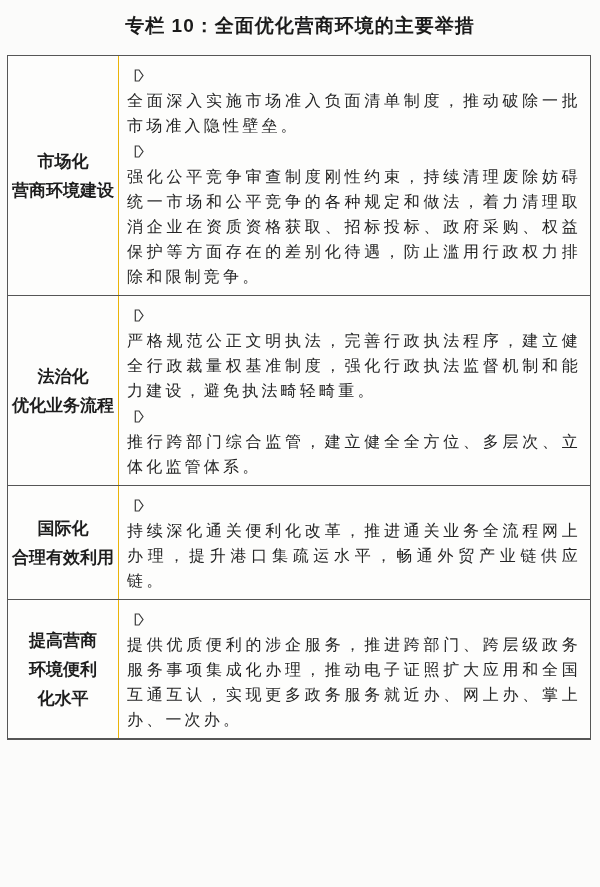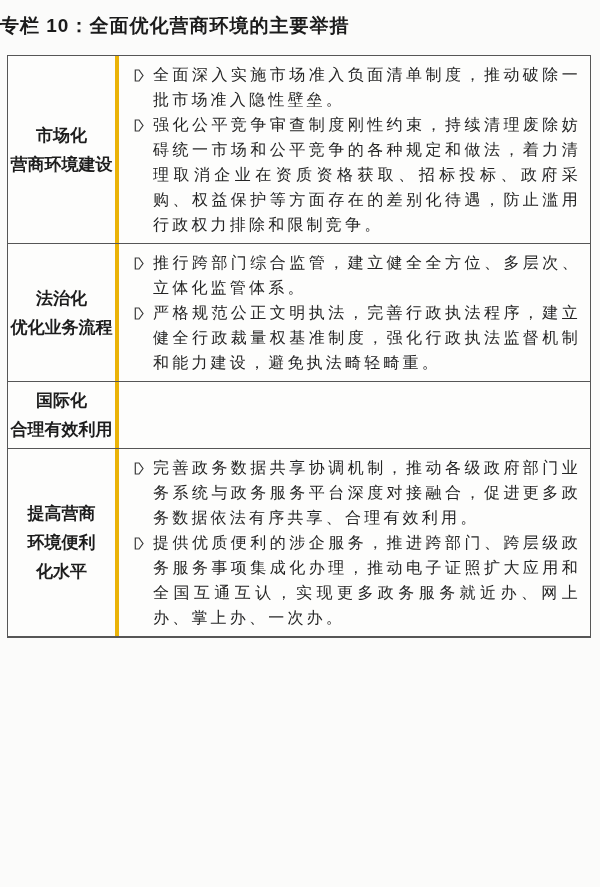--- a/index.html
+++ b/index.html
@@ -4,21 +4,21 @@
 <style>
   html, body { margin: 0; padding: 0; }
   body {
     width: 600px; height: 887px;
     background: #fbfbfa;
     font-family: "Liberation Sans", sans-serif;
     color: #222;
     overflow: hidden;
   }
   .doc-title {
-    text-align: left;
+    text-align: center;
     font-weight: bold;
     font-size: 19px;
     line-height: 26px;
     padding-top: 13px;
     color: #1b1b1b;
     letter-spacing: 1px;
   }
   .panel-table {
     margin-left: 7px;
     margin-top: 16px;
@@ -26,39 +26,39 @@
     border: 1px solid #565656;
     border-bottom-width: 2px;
     background: #fdfdfc;
     box-sizing: border-box;
   }
   .t-row { display: flex; border-top: 1px solid #565656; }
   .t-row:first-child { border-top: none; }
   .cat-cell {
     flex: 0 0 111px;
     width: 111px;
-    border-right: 4px solid #eab308;
+    border-right: 1px solid #eab308;
     display: flex;
     align-items: center;
     justify-content: center;
     text-align: center;
     font-weight: bold;
     font-size: 17px;
     line-height: 29px;
     white-space: pre-line;
     color: #1d1d1d;
     padding: 4px 2px;
     box-sizing: border-box;
   }
   .items-cell {
     flex: 1;
     padding: 6px 9px 6px 8px;
     box-sizing: border-box;
   }
-  .item { display: flex; }
+  .item { display: flex; flex-direction: column; }
   .bullet {
     flex: 0 0 26px;
     padding-left: 7px;
     padding-top: 6px;
     box-sizing: border-box;
   }
   .item-text {
     flex: 1;
     font-size: 16px;
     line-height: 25px;
@@ -95,51 +95,51 @@
   </div>
 
   <div class="t-row">
     <div class="cat-cell">法治化
 优化业务流程</div>
     <div class="items-cell">
       <div class="item">
         <span class="bullet"><svg width="10" height="13" viewBox="0 0 10 13">
               <path d="M1.3 1 L5 1 L9 6.5 L5 12 L1.3 12 Z" fill="none" stroke="#3a3a3a" stroke-width="1.2"></path>
             </svg></span>
-        <div class="item-text">推行跨部门综合监管，建立健全全方位、多层次、立体化监管体系。</div>
+        <div class="item-text">严格规范公正文明执法，完善行政执法程序，建立健全行政裁量权基准制度，强化行政执法监督机制和能力建设，避免执法畸轻畸重。</div>
       </div>
       <div class="item">
         <span class="bullet"><svg width="10" height="13" viewBox="0 0 10 13">
               <path d="M1.3 1 L5 1 L9 6.5 L5 12 L1.3 12 Z" fill="none" stroke="#3a3a3a" stroke-width="1.2"></path>
             </svg></span>
-        <div class="item-text">严格规范公正文明执法，完善行政执法程序，建立健全行政裁量权基准制度，强化行政执法监督机制和能力建设，避免执法畸轻畸重。</div>
+        <div class="item-text">推行跨部门综合监管，建立健全全方位、多层次、立体化监管体系。</div>
       </div>
     </div>
   </div>
 
   <div class="t-row">
     <div class="cat-cell">国际化
 合理有效利用</div>
     <div class="items-cell">
+      <div class="item">
+        <span class="bullet"><svg width="10" height="13" viewBox="0 0 10 13">
+              <path d="M1.3 1 L5 1 L9 6.5 L5 12 L1.3 12 Z" fill="none" stroke="#3a3a3a" stroke-width="1.2"></path>
+            </svg></span>
+        <div class="item-text">持续深化通关便利化改革，推进通关业务全流程网上办理，提升港口集疏运水平，畅通外贸产业链供应链。</div>
+      </div>
     </div>
   </div>
 
   <div class="t-row">
     <div class="cat-cell">提高营商
 环境便利
 化水平</div>
     <div class="items-cell">
       <div class="item">
         <span class="bullet"><svg width="10" height="13" viewBox="0 0 10 13">
               <path d="M1.3 1 L5 1 L9 6.5 L5 12 L1.3 12 Z" fill="none" stroke="#3a3a3a" stroke-width="1.2"></path>
             </svg></span>
-        <div class="item-text">完善政务数据共享协调机制，推动各级政府部门业务系统与政务服务平台深度对接融合，促进更多政务数据依法有序共享、合理有效利用。</div>
-      </div>
-      <div class="item">
-        <span class="bullet"><svg width="10" height="13" viewBox="0 0 10 13">
-              <path d="M1.3 1 L5 1 L9 6.5 L5 12 L1.3 12 Z" fill="none" stroke="#3a3a3a" stroke-width="1.2"></path>
-            </svg></span>
         <div class="item-text">提供优质便利的涉企服务，推进跨部门、跨层级政务服务事项集成化办理，推动电子证照扩大应用和全国互通互认，实现更多政务服务就近办、网上办、掌上办、一次办。</div>
       </div>
     </div>
   </div>
 
 </div>
 
 </body></html>

